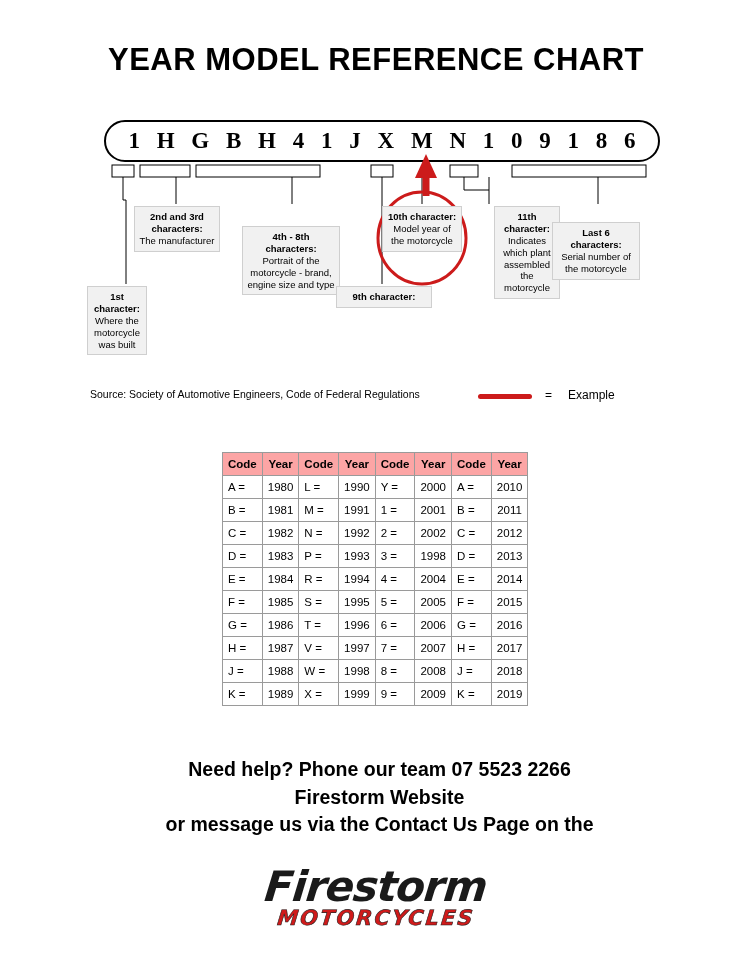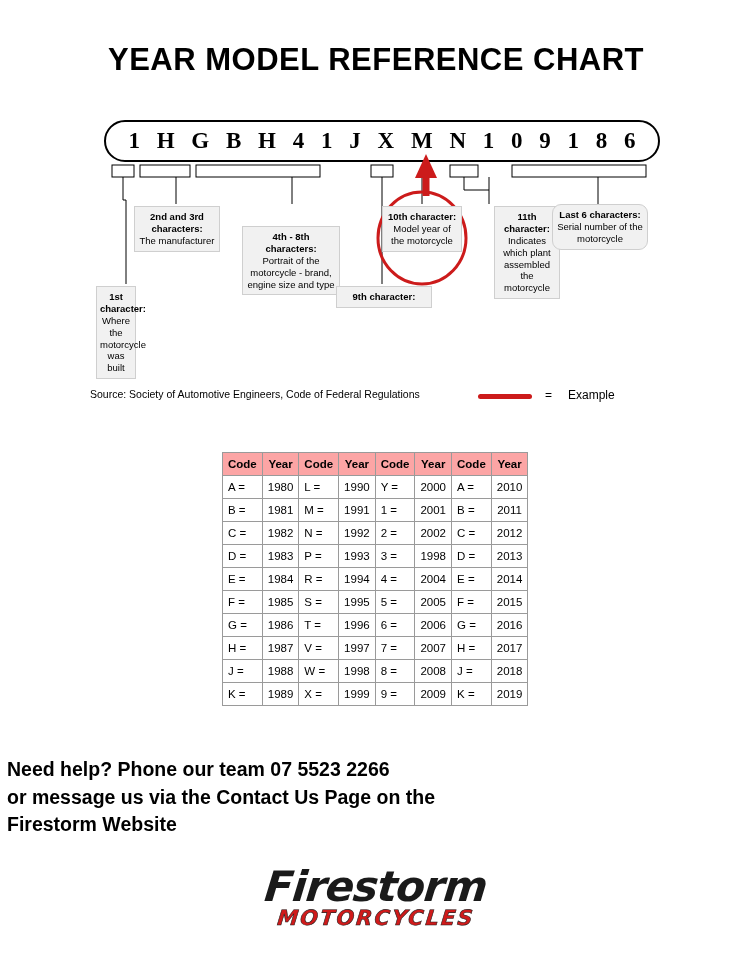--- a/index.html
+++ b/index.html
@@ -60,27 +60,27 @@
     background: #f1f1f1;
     border: 1px solid #cfcfcf;
     text-align: center;
     font-size: 9.5px;
     line-height: 1.25;
     padding: 4px 3px;
     color: #000;
   }
   .callout b { font-weight: bold; text-align: right; }
 
-  .c-1st   { left: 96px;  top: 286px; width: 40px; }
+  .c-1st   { left: 87px;  top: 286px; width: 60px; }
   .c-23    { left: 134px; top: 206px; width: 86px; }
   .c-48    { left: 242px; top: 206px; width: 98px; margin-top: 20px; }
   .c-9     { left: 336px; top: 286px; width: 96px; }
   .c-10    { left: 382px; top: 206px; width: 80px; }
   .c-11    { left: 458px; top: 206px; width: 66px; margin-left: 36px; }
-  .c-last6 { left: 552px; top: 204px; width: 96px; border-radius: 9px; }
+  .c-last6 { left: 552px; top: 222px; width: 88px; }
 
   
   .source {
     position: absolute;
     left: 90px; top: 388px;
     font-size: 10.5px;
   }
   .legend-dash {
     position: absolute;
     left: 478px; top: 394px;
@@ -119,20 +119,21 @@
     font-weight: bold;
     text-align: center;
     background: #fca5a5;
   }
   .code-table td.year { text-align: center; }
 
   
   .footer {
     position: absolute;
     left: 0; top: 756px; width: 752px;
+    text-align: center;
     font-size: 19.5px;
     font-weight: bold;
     line-height: 1.42;
     padding-left: 7px;
   }
 
   
   .logo {
     position: absolute;
     left: 196px; top: 862px;
@@ -372,20 +373,20 @@
         <td>9 =</td>
         <td class="year">2009</td>
         <td>K =</td>
         <td class="year">2019</td>
       </tr>
     </tbody>
 </table>
 
 <div class="footer">
   <div>Need help?  Phone our team 07 5523 2266</div>
+  <div>Firestorm Website</div>
   <div>or message us via the Contact Us Page on the</div>
-  <div>Firestorm Website</div>
 </div>
 
 <div class="logo">
   <div class="logo-text logo-fire">Firestorm</div>
   <div class="logo-text logo-moto">MOTORCYCLES</div>
 </div>
 
 </body></html>

